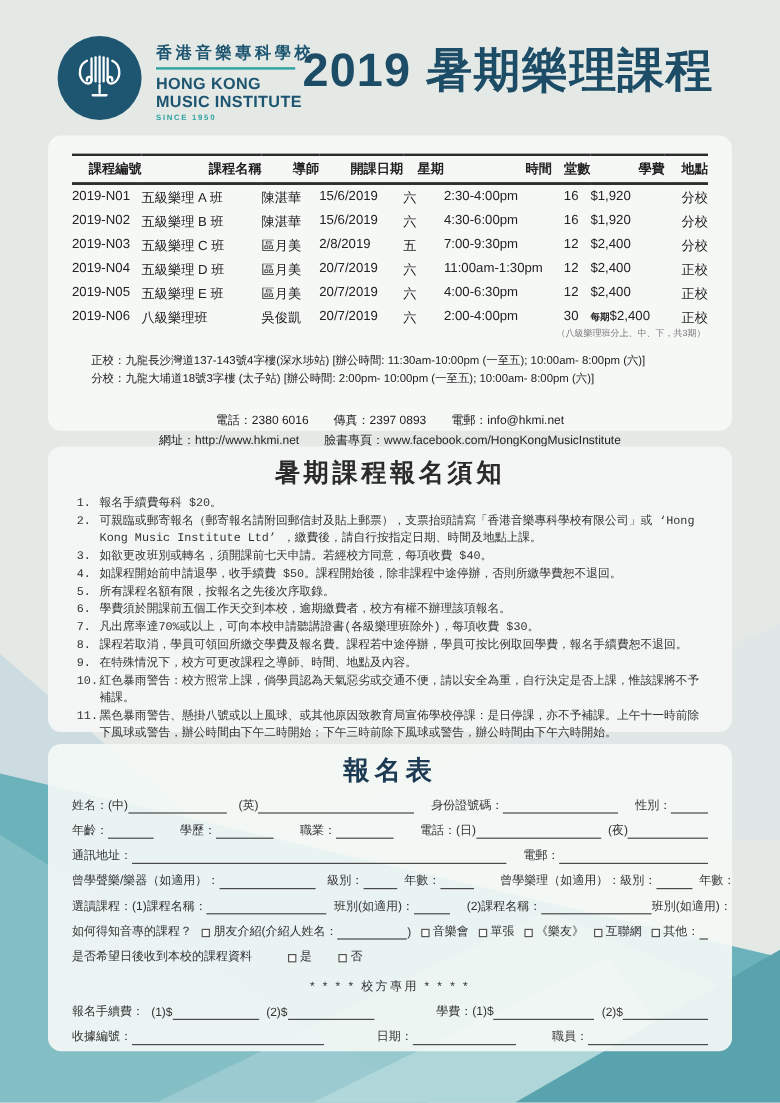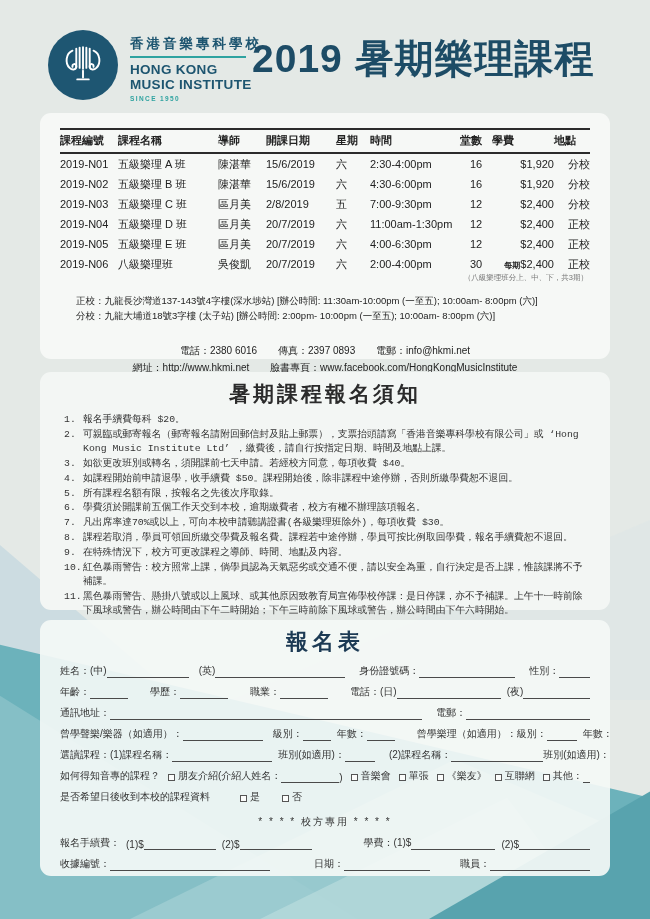--- a/index.html
+++ b/index.html
@@ -29,25 +29,25 @@
     font-size:39px; font-weight:800; color:#1d4c66; letter-spacing:1px; white-space:nowrap; }
 
   
   .panel { position:absolute; left:40px; width:570px; z-index:1; border-radius:11px; }
   .panel-top { top:113px; height:246px; background:#f6f8f6; padding:15px 20px 0; }
   .panel-notice { top:372px; height:238px; background:#f3f6f4; padding:6px 22px 8px; }
   .panel-form { top:620px; height:256px; background:rgba(244,248,246,.92); padding:5px 20px 8px; }
 
   
   table.courses { width:530px; border-collapse:collapse; font-size:11px; color:#222; table-layout:fixed; }
-  table.courses th { font-weight:700; text-align:left; border-top:2px solid #2b2b2b; border-bottom:2px solid #2b2b2b; padding:3px 0 4px;margin-left:36px; }
+  table.courses th { font-weight:700; text-align:right; border-top:2px solid #2b2b2b; border-bottom:2px solid #2b2b2b; padding:3px 0 4px;margin-left:36px; }
   table.courses td { padding:2.5px 0; }
   .col-code{width:58px;} .col-name{width:100px;} .col-teacher{width:48px;} .col-date{width:70px;}
   .col-week{width:34px;} .col-time{width:90px;} .col-sess{width:32px; text-align:center;}
-  .col-fee{width:62px; text-align:right;} .col-loc{width:36px; text-align:right;}
+  .col-fee{width:62px; text-align:left;} .col-loc{width:36px; text-align:right;}
   .fee-pre { font-size:8px;font-weight:bold; }
   .table-note { width:530px; text-align:right; padding-right:2px; font-size:7.5px; color:#777; margin-top:-1px; }
 
   .addresses { margin:11px 0 0 16px; font-size:9.5px; color:#222; line-height:1.55; white-space:nowrap; }
   .contact { text-align:center; margin-top:20px; font-size:10px; color:#222; line-height:1.65; }
   .contact .gap { display:inline-block; width:18px; }
 
   
   .notice-title { text-align:center; font-size:21px; font-weight:800; color:#2b2b2b; letter-spacing:3px; margin:2px 0 5px; }
   ol.notice-list { list-style:none; counter-reset:item; font-size:9.8px; color:#333; line-height:1.42; }

